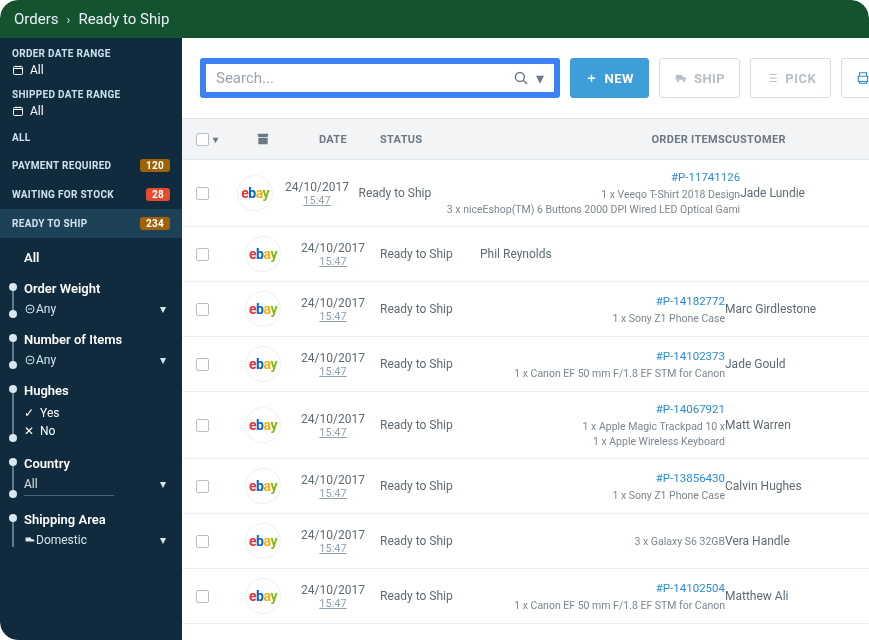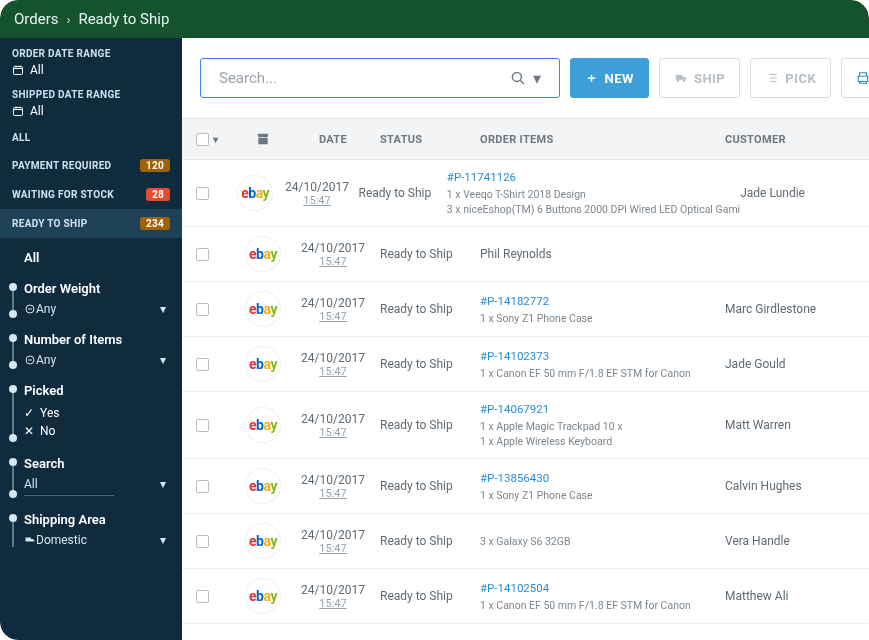--- a/index.html
+++ b/index.html
@@ -24,32 +24,32 @@
   .f-block::before { content: ""; position: absolute; left: 12px; top: 12px; bottom: 8px; width: 2px; background: #5f7a8b; }
   .f-block::after { content: ""; position: absolute; left: 9px; top: 10px; width: 8px; height: 8px; background: #d7e6ef; border-radius: 50%; }
   .f-block .dot2 { position: absolute; left: 9px; bottom: 6px; width: 8px; height: 8px; background: #d7e6ef; border-radius: 50%; }
   .f-title { font-size: 13px; font-weight: 600; color: #fff; margin-bottom: 6px; }
   .f-sel { display: flex; align-items: center; justify-content: space-between; font-size: 12px; color: #d7e5ee; padding-right: 4px; }
   .f-sel .left { display: flex; align-items: center; }
   .f-row { display: flex; align-items: center; gap: 6px; font-size: 12px; color: #fff; padding: 2px 0; }
   .f-line { border-top: 1px solid #4b6578; margin-top: 4px; width: 90px; }
   .main { flex: 1; display: flex; flex-direction: column; background: #fff; min-width: 0; }
   .mainbar { display: flex; align-items: center; gap: 10px; padding: 20px 18px; }
-  .search { flex: 0 0 360px; height: 40px; border: 1px solid #3b82f6; border-radius: 3px; display: flex; align-items: center; padding: 0 18px; color: #878f98; }
+  .search { flex: 0 0 360px; height: 40px; border: 6px solid #3b82f6; border-radius: 3px; display: flex; align-items: center; padding: 0 10px; color: #878f98; }
   .search input { border: none; outline: none; flex: 1; font-size: 15px; color: #333; }
   .search input::placeholder { color: #9aa3ac; }
   .btn { height: 40px; border: 1px solid #d8dde1; border-radius: 3px; padding: 0 14px; display: flex; align-items: center; gap: 6px; font-size: 13px; font-weight: 700; letter-spacing: 0.5px; cursor: pointer; background: #fff; color: #b7bec5; }
   .btn.new { background: #3d9ed8; border-color: #3d9ed8; color: #fff; }
   .btn.print { color: #2a8dd4; border-left: 1px solid #d8dde1; }
   .thead { background: #f2f4f5; border-top: 1px solid #e3e7ea; border-bottom: 1px solid #e3e7ea; display: flex; align-items: center; height: 42px; padding: 0 14px; font-size: 11px; font-weight: 700; color: #6d7882; letter-spacing: 0.3px; }
   .col-ck { width: 44px; display: flex; align-items: center; gap: 4px; }
   .col-store { width: 46px; display: flex; justify-content: center; }
   .col-date { width: 94px; text-align: center; }
   .col-status { width: 100px; }
-  .col-items { flex: 1; }
+  .col-items { flex: 1; text-align: right; }
   .col-cust { width: 130px; }
   .rows { flex: 1; overflow: hidden; }
   .row { display: flex; align-items: center; border-bottom: 1px solid #eceff1; padding: 10px 14px; font-size: 12px; color: #5e6a74; }
   .row .col-date { display: flex; flex-direction: column; align-items: center; color: #5e6a74; }
   .row .time { font-size: 11px; color: #94a0a9; text-decoration: underline; }
   .row .col-items { display: flex; flex-direction: column; gap: 2px; }
   .row .pid { color: #2a8dd4; font-size: 11.5px; margin-bottom: 2px; }
   .row .line { font-size: 10.5px; color: #7c868f; white-space: nowrap; overflow: hidden; text-overflow: ellipsis; }
   .row .col-cust { color: #5e6a74; font-size: 12px; }
   .ck { width: 13px; height: 13px; border: 1px solid #b6bfc6; border-radius: 2px; background: #fff; }
@@ -145,34 +145,34 @@
                   </svg>
                 </span>
               <span>Any</span>
             </span>
             <span>▾</span>
           </div>
         </div>
 
         <div class="f-block">
           <div class="dot2"></div>
-          <div class="f-title">Picked</div>
+          <div class="f-title">Hughes</div>
           <div class="f-row">
             <span>✓</span>
             <span>Yes</span>
           </div>
           <div class="f-row">
             <span>✕</span>
             <span>No</span>
           </div>
         </div>
 
         <div class="f-block">
           <div class="dot2"></div>
-          <div class="f-title">Search</div>
+          <div class="f-title">Country</div>
           <div class="f-sel">
             <span class="left">
                 <span>All</span>
               </span>
             <span>▾</span>
           </div>
           <div class="f-line"></div>
         </div>
 
         <div class="f-block">

